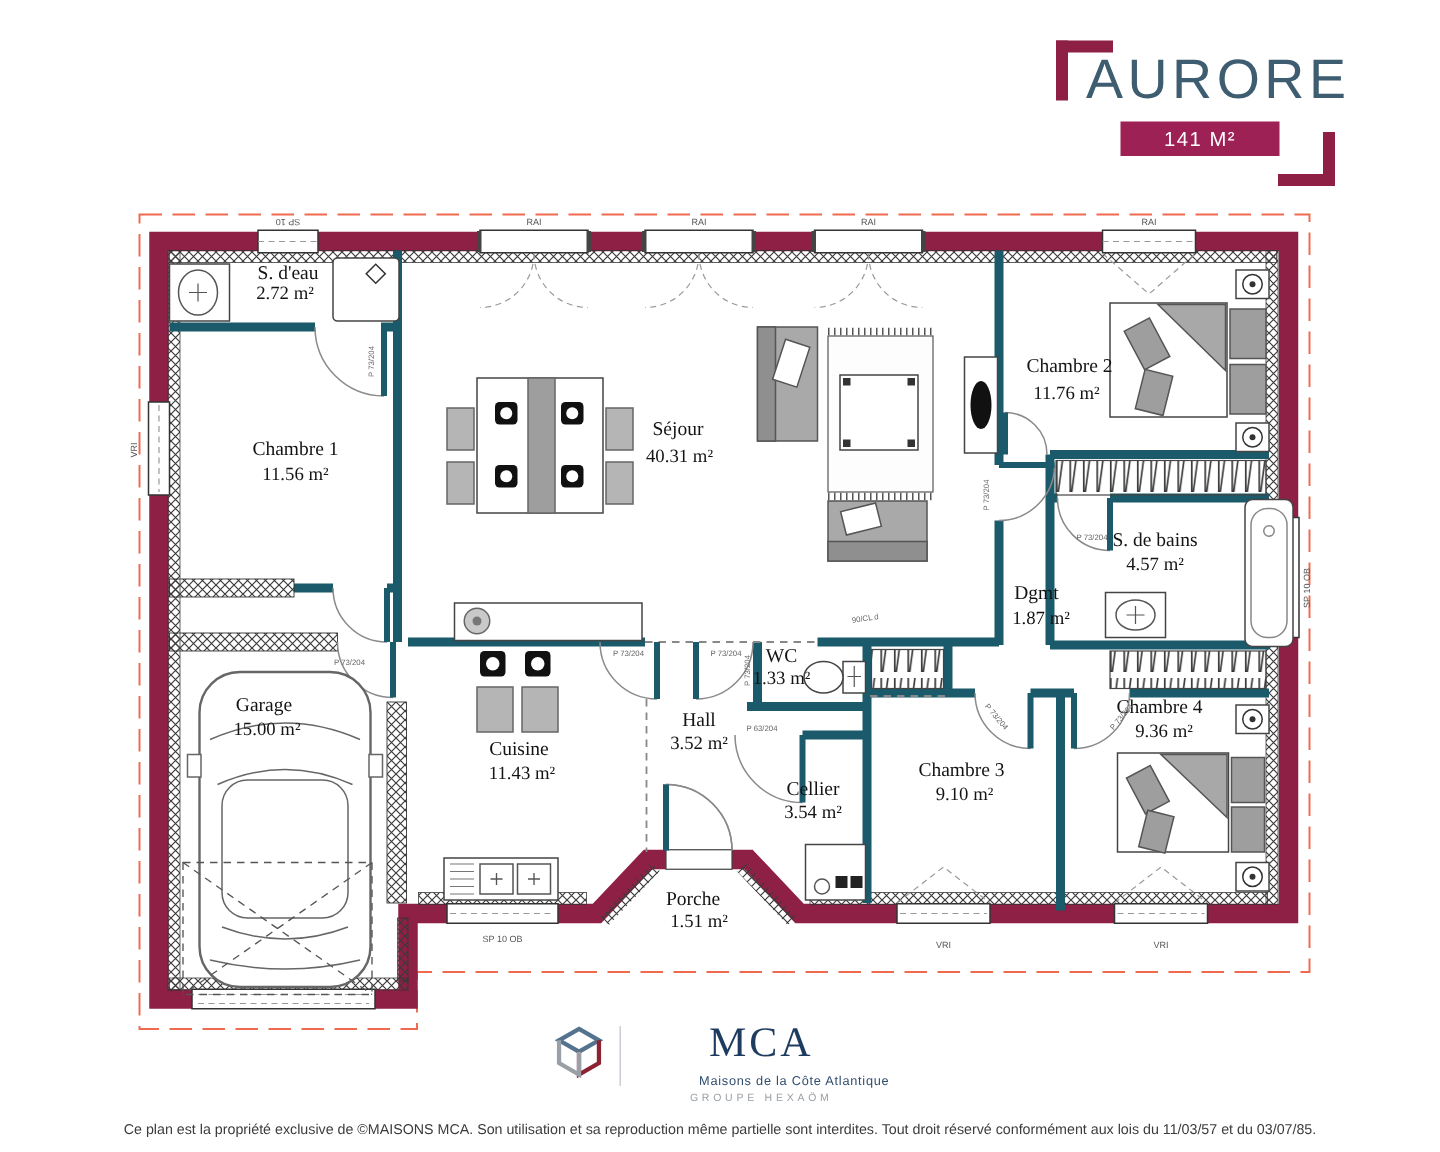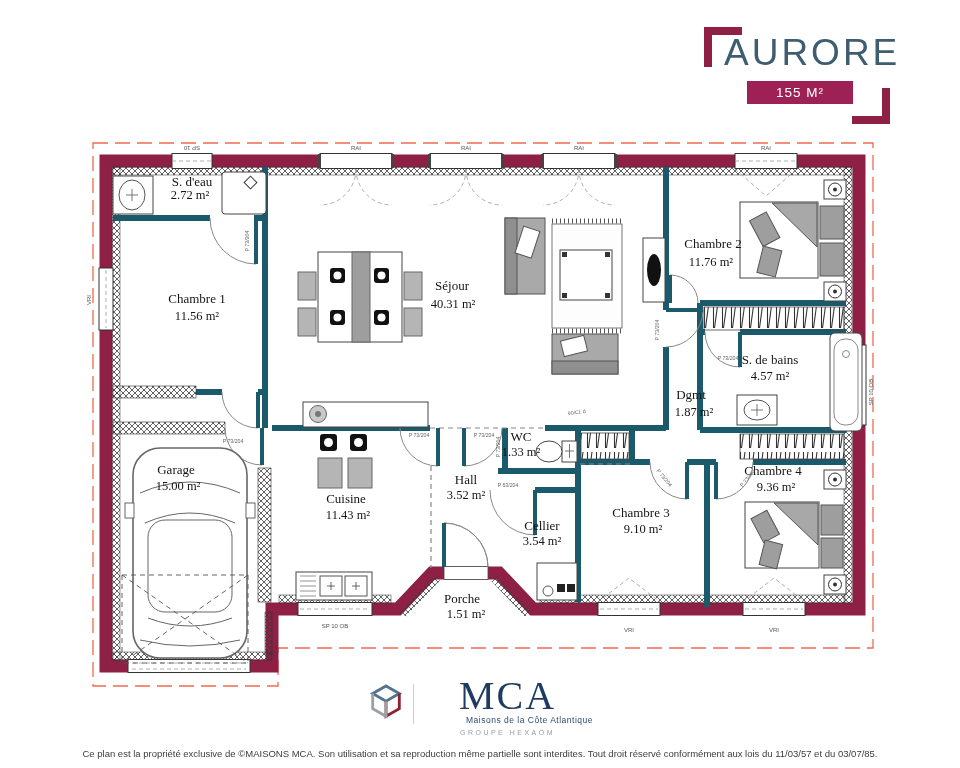--- a/index.html
+++ b/index.html
@@ -16,40 +16,40 @@
       background:#9d2154;color:#fff;font-size:13.5px;letter-spacing:1px;
       display:flex;align-items:center;justify-content:center;}
   .bracket-br{position:absolute;left:852px;top:88px;width:30px;height:28px;
       border-right:8px solid #8e2045;border-bottom:8px solid #8e2045;}
   
   .logo{position:absolute;left:0;top:678px;width:960px;height:62px;
       display:flex;align-items:flex-start;justify-content:center;gap:8px;}
   .logo .cube{width:38px;height:44px;margin-top:4px;}
   .logo .sep{width:1px;height:40px;background:#c9ced4;margin-top:6px;}
   .logo .txtcol{display:flex;flex-direction:column;align-items:center;}
-  .logo .mca{font-family:"Liberation Serif",serif;font-size:40px;line-height:36px;
+  .logo .mca{font-family:"Liberation Serif",serif;font-size:28px;line-height:36px;
       color:#1e3c5f;letter-spacing:2px;}
   .logo .sub{font-size:8.5px;color:#2e4d6e;letter-spacing:.5px;margin-top:1px;padding-left:44px;}
   .logo .grp{font-size:7px;color:#9aa0a6;letter-spacing:2.5px;margin-top:4px;}
   
   .footer{position:absolute;left:0;top:748px;width:960px;text-align:center;
       font-size:9.5px;color:#3c3c3c;}
   svg text{user-select:none;}
   .rname{font-family:"Liberation Serif",serif;font-size:13px;fill:#141414;text-anchor:middle;}
   .rarea{font-family:"Liberation Serif",serif;font-size:12.5px;fill:#141414;text-anchor:middle;}
   .olab{font-family:"Liberation Sans",sans-serif;font-size:6px;fill:#555;text-anchor:middle;}
   .plab{font-family:"Liberation Sans",sans-serif;font-size:5.2px;fill:#666;text-anchor:middle;}
 </style>
 </head>
 <body>
 
 <div class="hdr">
   <div class="bracket-tl"></div>
   <div class="hdr-title">AURORE</div>
-  <div class="hdr-badge">155 M²</div>
+  <div class="hdr-badge">141 M²</div>
   <div class="bracket-br"></div>
 </div>
 
 <svg width="960" height="768" viewBox="0 0 960 768" style="position:absolute;left:0;top:0">
   <defs>
     <pattern id="xh" width="6" height="6" patternUnits="userSpaceOnUse">
       <path d="M0,0 L6,6 M6,0 L0,6" stroke="#3a3a3a" stroke-width="0.8" fill="none"></path>
     </pattern>
     <pattern id="rail" width="9" height="30" patternUnits="userSpaceOnUse">
       <path d="M2.5,2 V28 M7,2 L3.5,28" stroke="#333" stroke-width="1.1" fill="none"></path>

